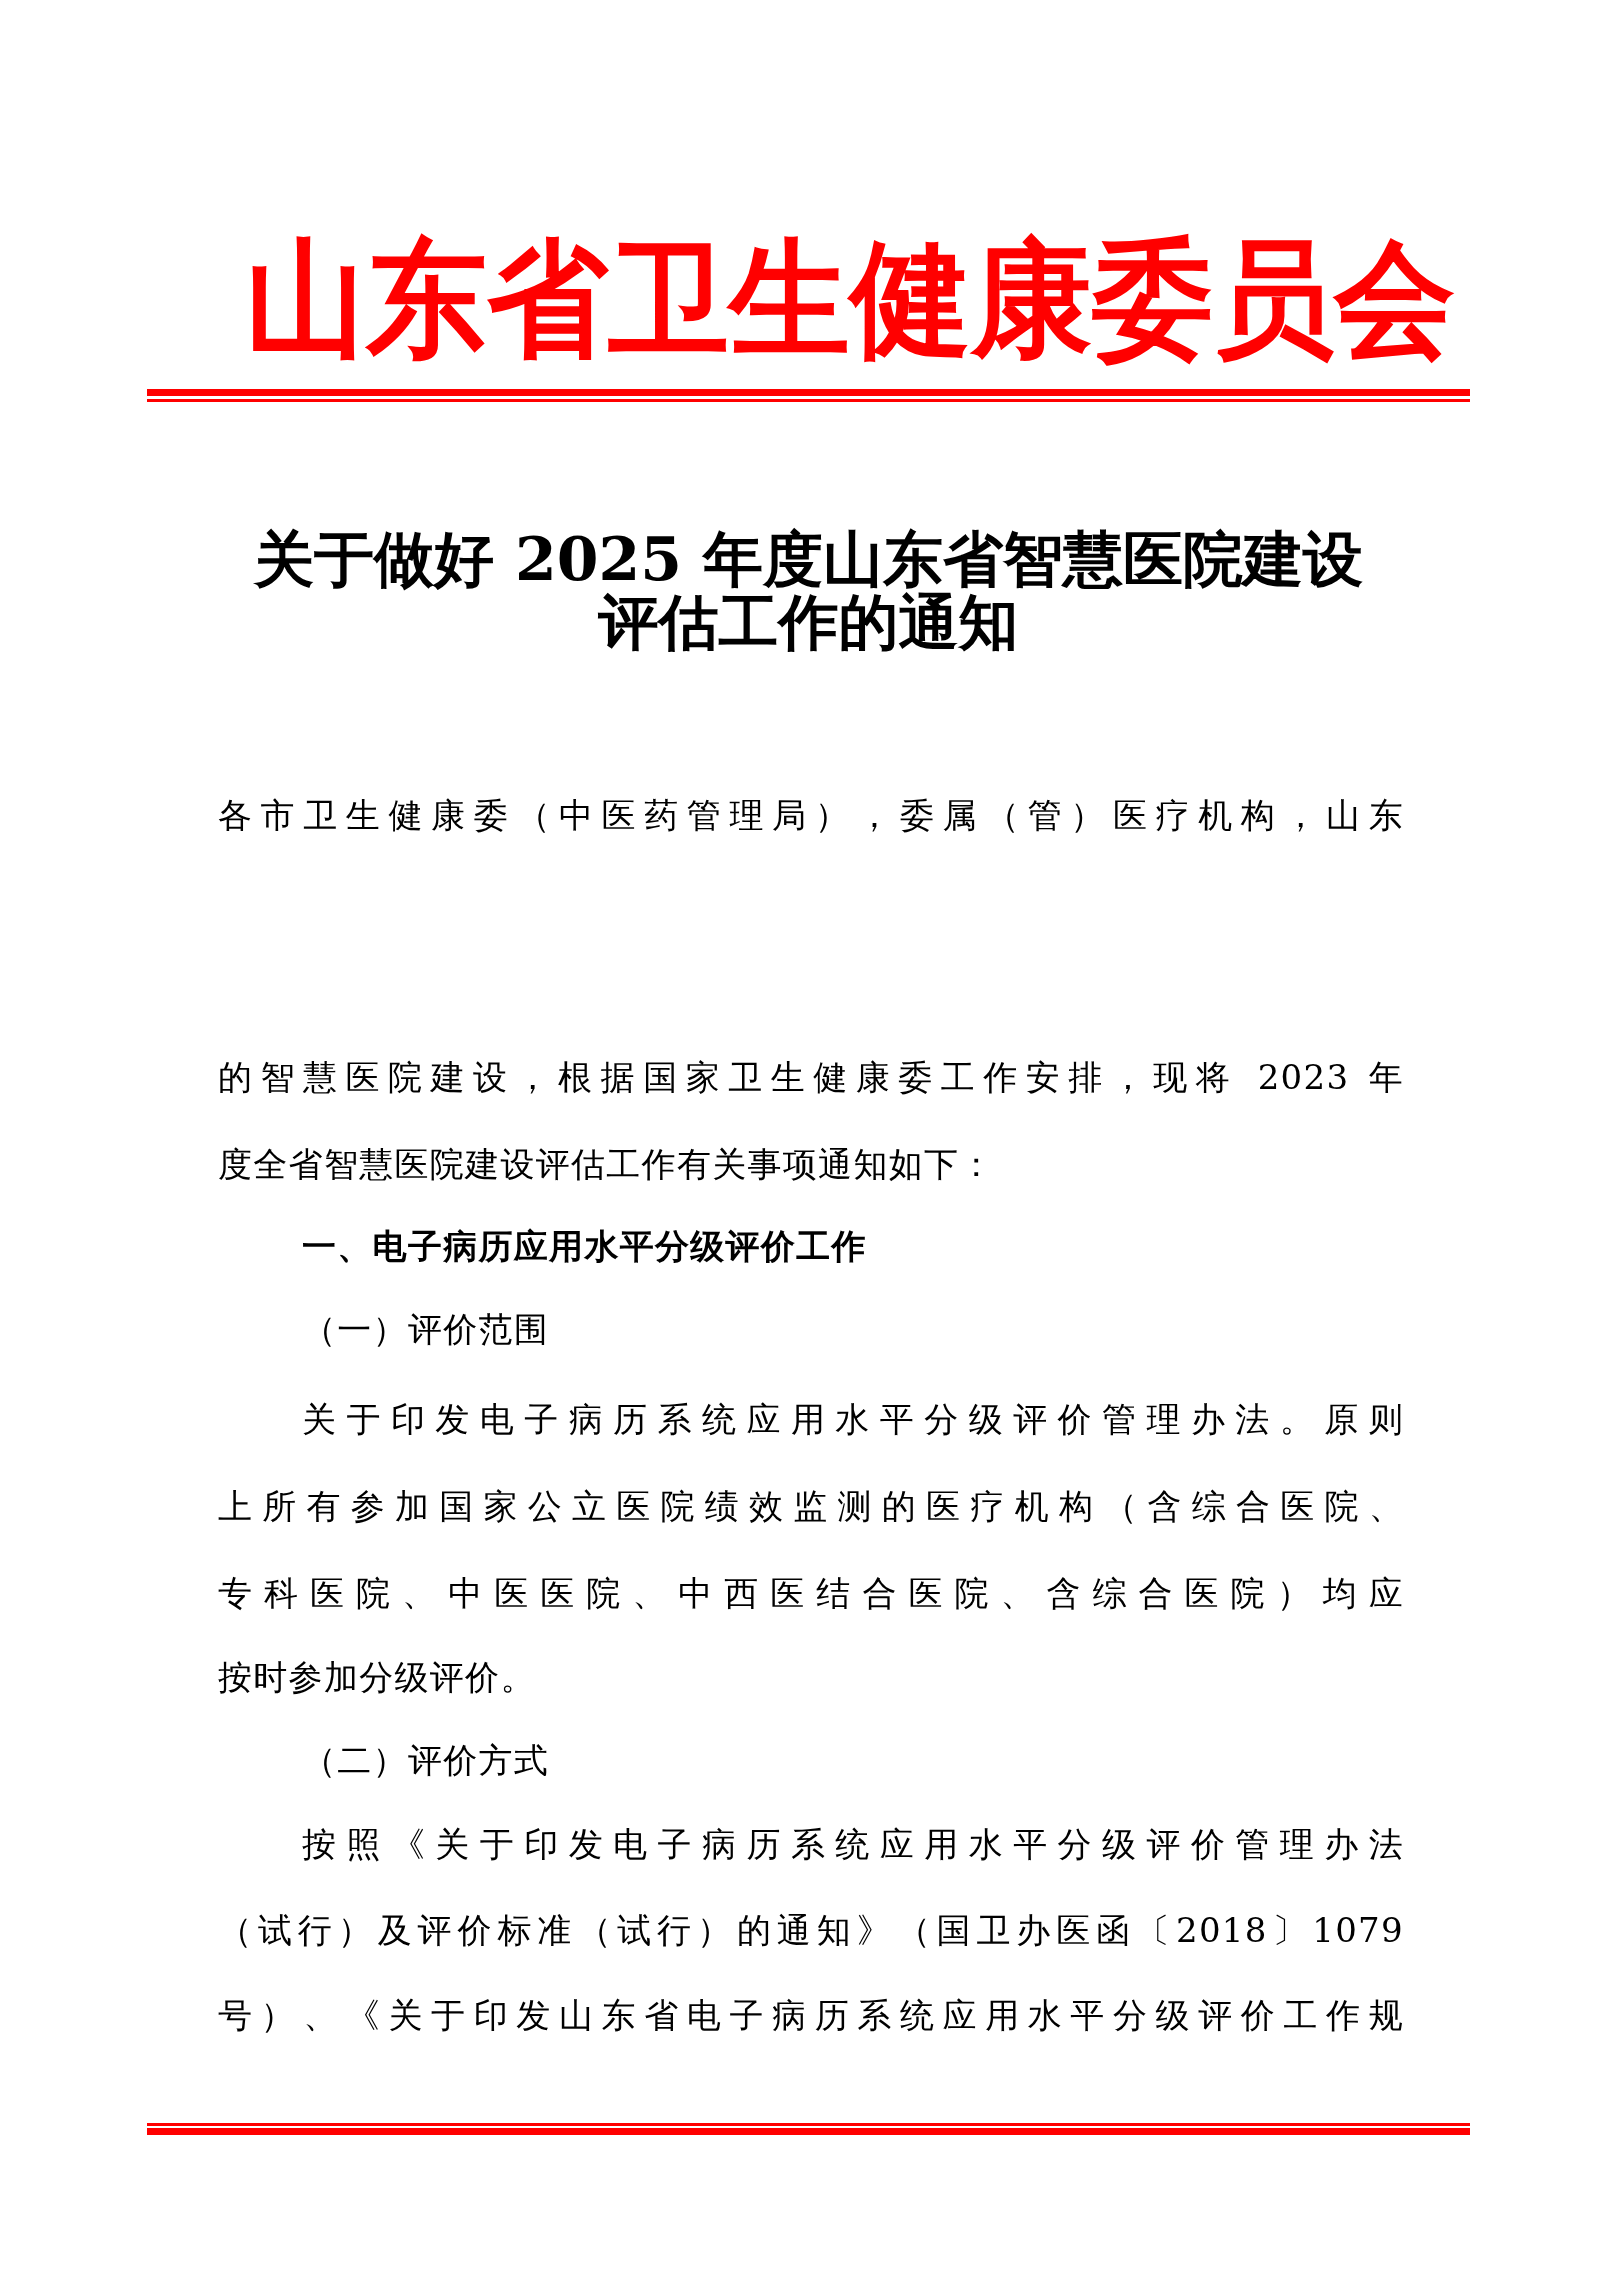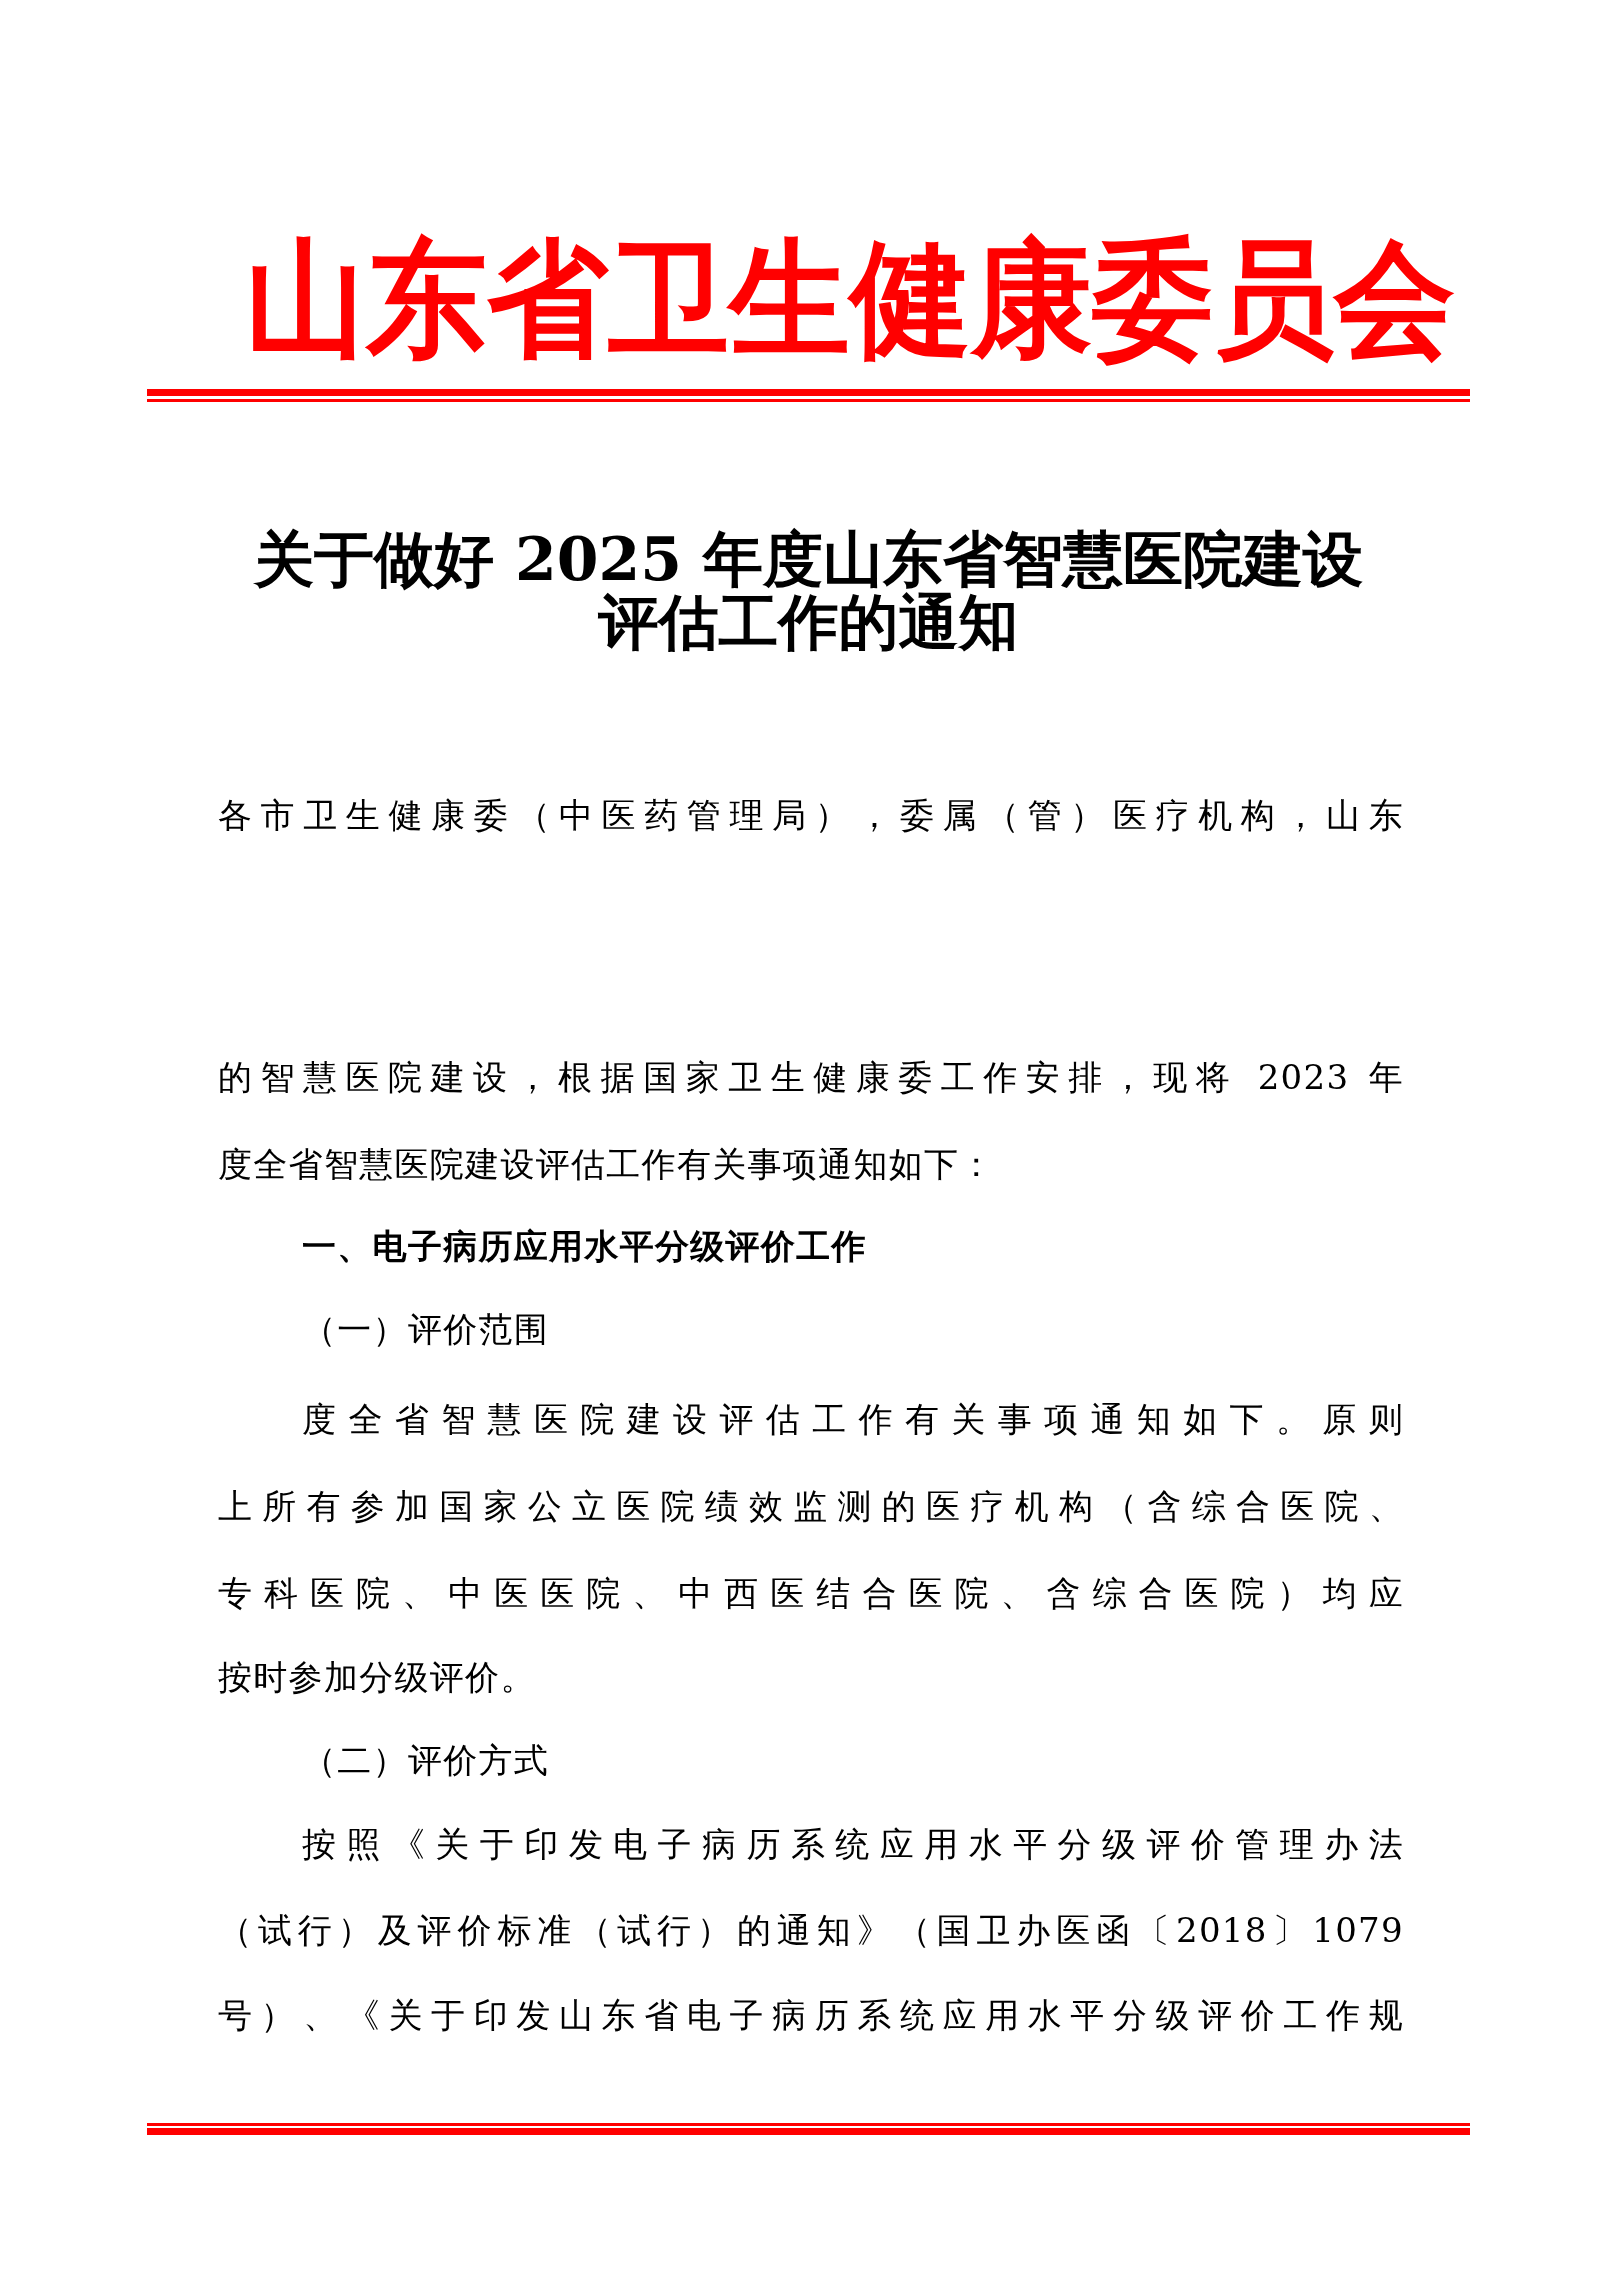--- a/index.html
+++ b/index.html
@@ -65,21 +65,21 @@
   <div class="title title-2">评估工作的通知</div>
 
   <div class="line justify" style="top:783px">各市卫生健康委（中医药管理局），委属（管）医疗机构，山东</div>
 
   <div class="line justify" style="top:1045px">的智慧医院建设，根据国家卫生健康委工作安排，现将 2023 年</div>
   <div class="line" style="top:1132px">度全省智慧医院建设评估工作有关事项通知如下：</div>
 
   <div class="line heading" style="top:1214px">一、电子病历应用水平分级评价工作</div>
 
   <div class="line subheading" style="top:1297px">（一）评价范围</div>
-  <div class="line indent justify" style="top:1387px">度全省智慧医院建设评估工作有关事项通知如下。原则</div>
+  <div class="line indent justify" style="top:1387px">关于印发电子病历系统应用水平分级评价管理办法。原则</div>
   <div class="line justify" style="top:1474px">上所有参加国家公立医院绩效监测的医疗机构（含综合医院、</div>
   <div class="line justify" style="top:1561px">专科医院、中医医院、中西医结合医院、含综合医院）均应</div>
   <div class="line" style="top:1645px">按时参加分级评价。</div>
 
   <div class="line subheading" style="top:1728px">（二）评价方式</div>
   <div class="line indent justify" style="top:1812px">按照《关于印发电子病历系统应用水平分级评价管理办法</div>
   <div class="line justify" style="top:1898px">（试行）及评价标准（试行）的通知》（国卫办医函〔2018〕1079</div>
   <div class="line justify" style="top:1983px">号）、《关于印发山东省电子病历系统应用水平分级评价工作规</div>
 
   <div class="rule rule-bot-thin"></div>

